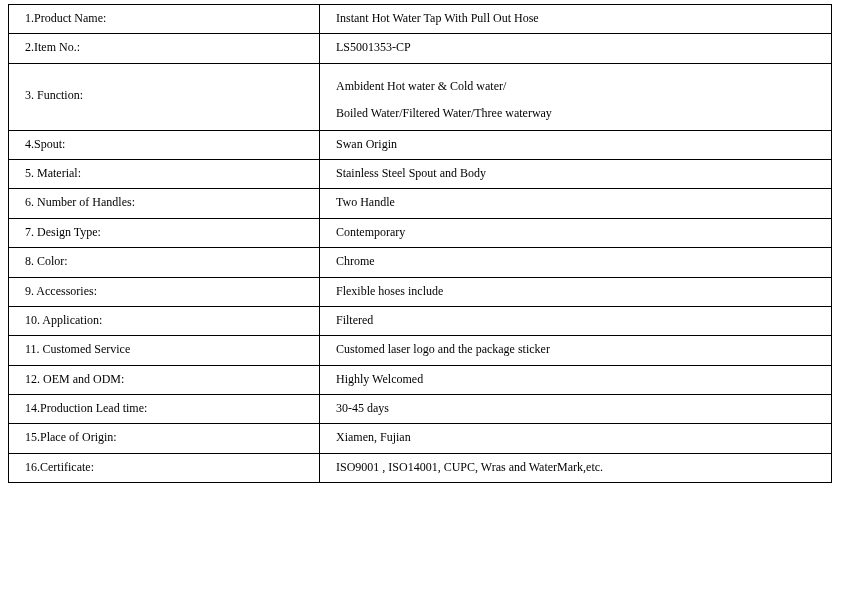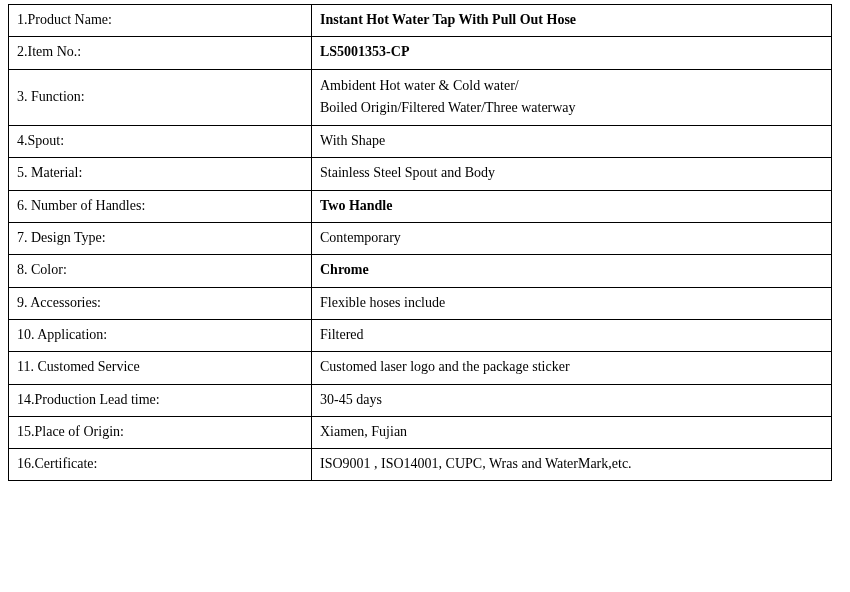--- a/index.html
+++ b/index.html
@@ -17,63 +17,64 @@
     padding: 4px 18px 0 8px;
     box-sizing: border-box;
   }
   table.spec-table {
     border-collapse: collapse;
     width: 100%;
     table-layout: fixed;
   }
   table.spec-table td {
     border: 1px solid #000000;
-    padding: 5px 8px 6px 8px;
-    font-size: 14px;
+    padding: 5px 8px 6px 16px;
+    font-size: 12px;
     line-height: 1.45;
     vertical-align: middle;
     background: #ffffff;
   }
   td.label-cell {
     width: 286px;
   }
   td.value-cell {
     width: auto;
   }
   .bold {
-    font-weight: bold;
+    font-weight: normal;
   }
   .multi-line div {
     padding: 1px 0;
+    margin-top: 8px;
   }
 </style>
 </head>
 <body>
 
 <div class="spec-wrapper">
   <table class="spec-table">
     <tbody>
         <tr>
           <td class="label-cell">1.Product Name:</td>
           <td class="value-cell bold">Instant Hot Water Tap With Pull Out Hose</td>
         </tr>
         <tr>
           <td class="label-cell">2.Item No.:</td>
           <td class="value-cell bold">LS5001353-CP</td>
         </tr>
         <tr>
           <td class="label-cell">3. Function:</td>
           <td class="value-cell multi-line">
             <div>Ambident Hot water &amp; Cold water/</div>
-            <div>Boiled Origin/Filtered Water/Three waterway</div>
+            <div>Boiled Water/Filtered Water/Three waterway</div>
           </td>
         </tr>
         <tr>
           <td class="label-cell">4.Spout:</td>
-          <td class="value-cell">With Shape</td>
+          <td class="value-cell">Swan Origin</td>
         </tr>
         <tr>
           <td class="label-cell">5. Material:</td>
           <td class="value-cell">Stainless Steel Spout and Body</td>
         </tr>
         <tr>
           <td class="label-cell">6. Number of Handles:</td>
           <td class="value-cell bold">Two Handle</td>
         </tr>
         <tr>
@@ -90,20 +91,24 @@
         </tr>
         <tr>
           <td class="label-cell">10. Application:</td>
           <td class="value-cell">Filtered</td>
         </tr>
         <tr>
           <td class="label-cell">11. Customed Service</td>
           <td class="value-cell">Customed laser logo and the package sticker</td>
         </tr>
         <tr>
+          <td class="label-cell">12. OEM and ODM:</td>
+          <td class="value-cell">Highly Welcomed</td>
+        </tr>
+        <tr>
           <td class="label-cell">14.Production Lead time:</td>
           <td class="value-cell">30-45 days</td>
         </tr>
         <tr>
           <td class="label-cell">15.Place of Origin:</td>
           <td class="value-cell">Xiamen, Fujian</td>
         </tr>
         <tr>
           <td class="label-cell">16.Certificate:</td>
           <td class="value-cell">ISO9001 , ISO14001, CUPC, Wras and WaterMark,etc.</td>

